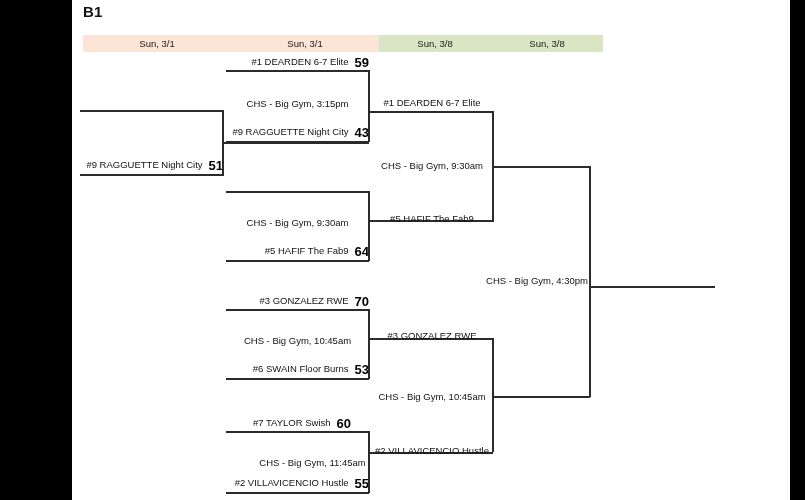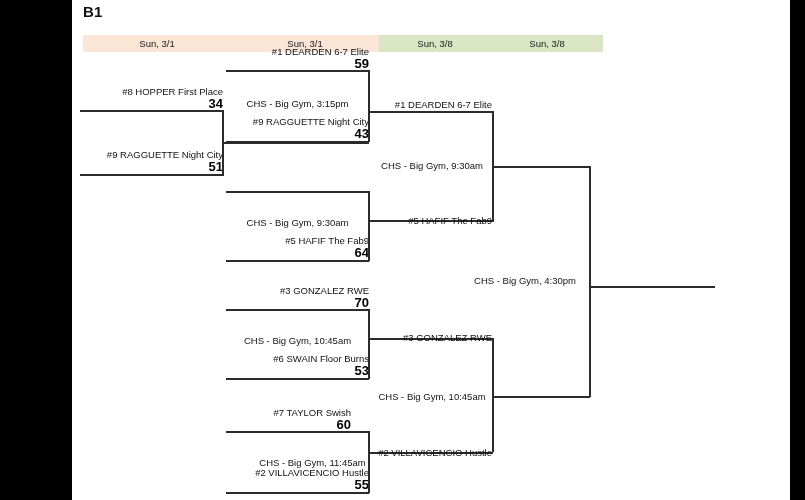--- a/index.html
+++ b/index.html
@@ -34,22 +34,22 @@
     display:flex;align-items:center;justify-content:center;
   }
 
   
   .hline{position:absolute;background:#2b2b2b;height:1.6px;}
   .vline{position:absolute;background:#2b2b2b;width:1.6px;}
 
   
   .slot{
     position:absolute;height:14px;
-    display:flex;align-items:flex-end;
-    white-space:nowrap;font-size:9.5px;color:#111111;flex-direction:column;
+    display:flex;align-items:flex-start;
+    white-space:nowrap;font-size:9.5px;color:#111111;
   }
   .slot.r{justify-content:flex-end;}
   .slot.c{justify-content:center;}
   .team{font-size:9.5px;color:#111111;}
   .score{
     font-size:13px;font-weight:bold;color:#000000;
     margin-left:6px;line-height:1;
   }
   .gameinfo{
     position:absolute;height:14px;
@@ -77,24 +77,20 @@
         <span>Sun, 3/1</span>
       </div>
       <div class="date-cell" style="left: 296px; width: 112px; background: rgb(217, 229, 195);" id="dh2">
         <span>Sun, 3/8</span>
       </div>
       <div class="date-cell" style="left: 408px; width: 112px; background: rgb(217, 229, 195);" id="dh3">
         <span>Sun, 3/8</span>
       </div>
     </div>
 
-    <div class="slot r" style="left:8px;top:96px;width:143px;">
-      <span class="team">#8 HOPPER First Place</span>
-      <span class="score">34</span>
-    </div>
     <div class="hline" style="left: 8px; top: 110px; width: 143px; background: rgb(43, 43, 43);"></div>
 
 
     <div class="slot r" style="left:8px;top:159px;width:143px;">
       <span class="team">#9 RAGGUETTE Night City</span>
       <span class="score">51</span>
     </div>
     <div class="hline" style="left: 8px; top: 174px; width: 143px; background: rgb(43, 43, 43);"></div>
     <div class="vline" style="left: 150px; top: 110px; height: 66px; background: rgb(43, 43, 43);"></div>
     <div class="hline" style="left: 150px; top: 142px; width: 147px; background: rgb(43, 43, 43);"></div>
@@ -164,18 +160,18 @@
     <div class="slot c" style="left:300px;top:330px;width:120px;">
       <span class="team">#3 GONZALEZ RWE</span>
     </div>
     <div class="gameinfo" style="left:300px;top:389px;width:120px;">CHS - Big Gym, 10:45am</div>
     <div class="slot c" style="left:300px;top:445px;width:120px;">
       <span class="team">#2 VILLAVICENCIO Hustle</span>
     </div>
     <div class="vline" style="left: 420px; top: 338px; height: 114px; background: rgb(43, 43, 43);"></div>
     <div class="hline" style="left: 420px; top: 396px; width: 98px; background: rgb(43, 43, 43);"></div>
 
-    <div class="gameinfo" style="left:400px;top:273px;width:106px;">CHS - Big Gym, 4:30pm</div>
+    <div class="gameinfo" style="left:412px;top:273px;width:106px;">CHS - Big Gym, 4:30pm</div>
     <div class="vline" style="left: 517px; top: 166px; height: 231px; background: rgb(43, 43, 43);"></div>
     <div class="hline" style="left: 517px; top: 286px; width: 126px; background: rgb(43, 43, 43);"></div>
 
   </div>
 </div>
 
 </body></html>

